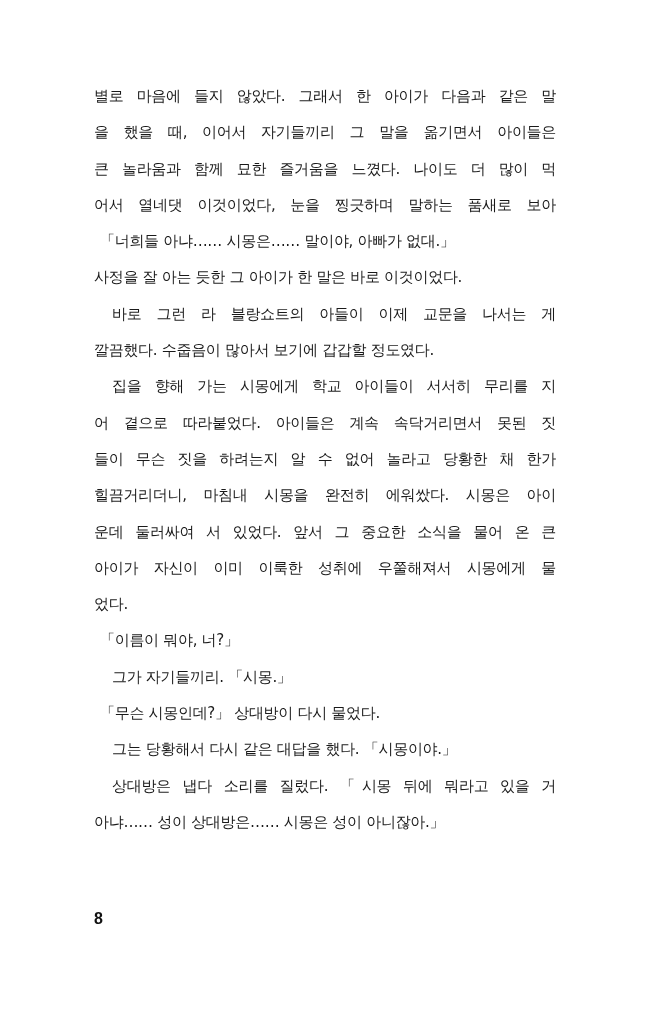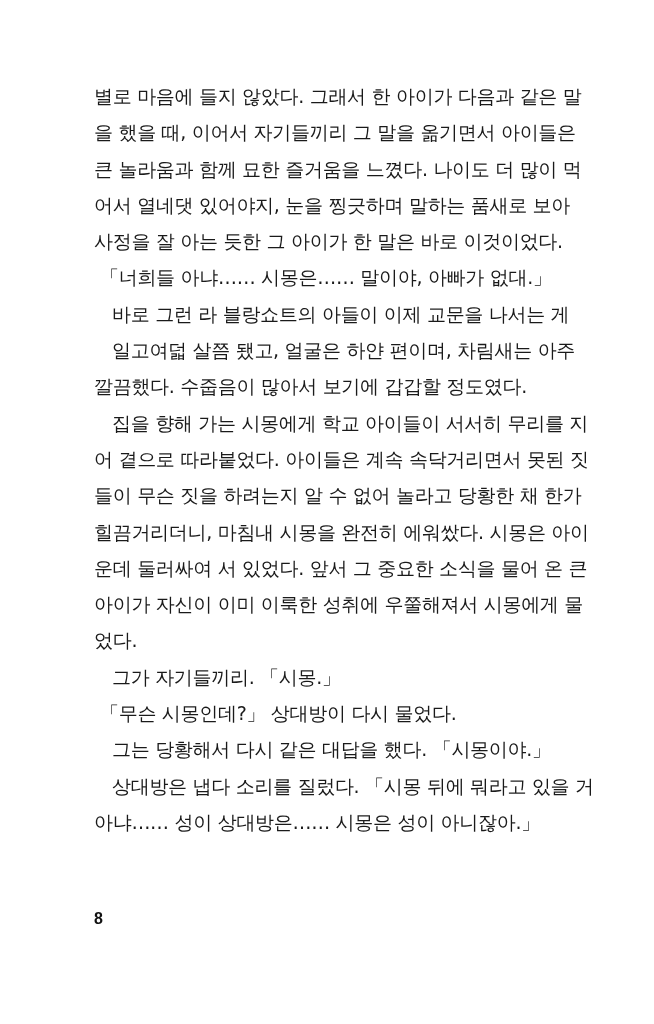--- a/index.html
+++ b/index.html
@@ -17,21 +17,21 @@
   }
   .page {
     position: absolute;
     left: 94px;
     top: 78px;
     width: 462px;
   }
   .line {
     height: 36.3px;
     line-height: 36.3px;
-    font-size: 19px;
+    font-size: 15px;
     white-space: nowrap;
     letter-spacing: -0.3px;
     text-align: justify;
     text-align-last: justify;
     overflow: visible;
   }
   .line.last {
     text-align-last: left;
   }
   .line.indent {
@@ -50,33 +50,33 @@
     color: #111;
   }
 </style>
 </head>
 <body>
 
 <div class="page">
   <div class="line">별로 마음에 들지 않았다. 그래서 한 아이가 다음과 같은 말</div>
   <div class="line">을 했을 때, 이어서 자기들끼리 그 말을 옮기면서 아이들은</div>
   <div class="line">큰 놀라움과 함께 묘한 즐거움을 느꼈다. 나이도 더 많이 먹</div>
-  <div class="line">어서 열네댓 있어야지, 눈을 찡긋하며 말하는 품새로 보아</div>
+  <div class="line">어서 열네댓 이것이었다, 눈을 찡긋하며 말하는 품새로 보아</div>
+  <div class="line quote last">「너희들 아냐…… 시몽은…… 말이야, 아빠가 없대.」</div>
   <div class="line last">사정을 잘 아는 듯한 그 아이가 한 말은 바로 이것이었다.</div>
-  <div class="line quote last">「너희들 아냐…… 시몽은…… 말이야, 아빠가 없대.」</div>
   <div class="line indent">바로 그런 라 블랑쇼트의 아들이 이제 교문을 나서는 게</div>
-  <div class="line indent">일고여덟 살쯤 됐고, 얼굴은 하얀 편이며, 차림새는 아주</div>
   <div class="line last">깔끔했다. 수줍음이 많아서 보기에 갑갑할 정도였다.</div>
   <div class="line indent">집을 향해 가는 시몽에게 학교 아이들이 서서히 무리를 지</div>
   <div class="line">어 곁으로 따라붙었다. 아이들은 계속 속닥거리면서 못된 짓</div>
   <div class="line">들이 무슨 짓을 하려는지 알 수 없어 놀라고 당황한 채 한가</div>
   <div class="line">힐끔거리더니, 마침내 시몽을 완전히 에워쌌다. 시몽은 아이</div>
   <div class="line">운데 둘러싸여 서 있었다. 앞서 그 중요한 소식을 물어 온 큰</div>
   <div class="line">아이가 자신이 이미 이룩한 성취에 우쭐해져서 시몽에게 물</div>
   <div class="line last">었다.</div>
+  <div class="line quote last">「이름이 뭐야, 너?」</div>
   <div class="line indent last">그가 자기들끼리. 「시몽.」</div>
   <div class="line quote last">「무슨 시몽인데?」 상대방이 다시 물었다.</div>
   <div class="line indent last">그는 당황해서 다시 같은 대답을 했다. 「시몽이야.」</div>
   <div class="line indent">상대방은 냅다 소리를 질렀다. 「시몽 뒤에 뭐라고 있을 거</div>
   <div class="line last">아냐…… 성이 상대방은…… 시몽은 성이 아니잖아.」</div>
 </div>
 
 <div class="page-number">8</div>
 
 </body></html>

